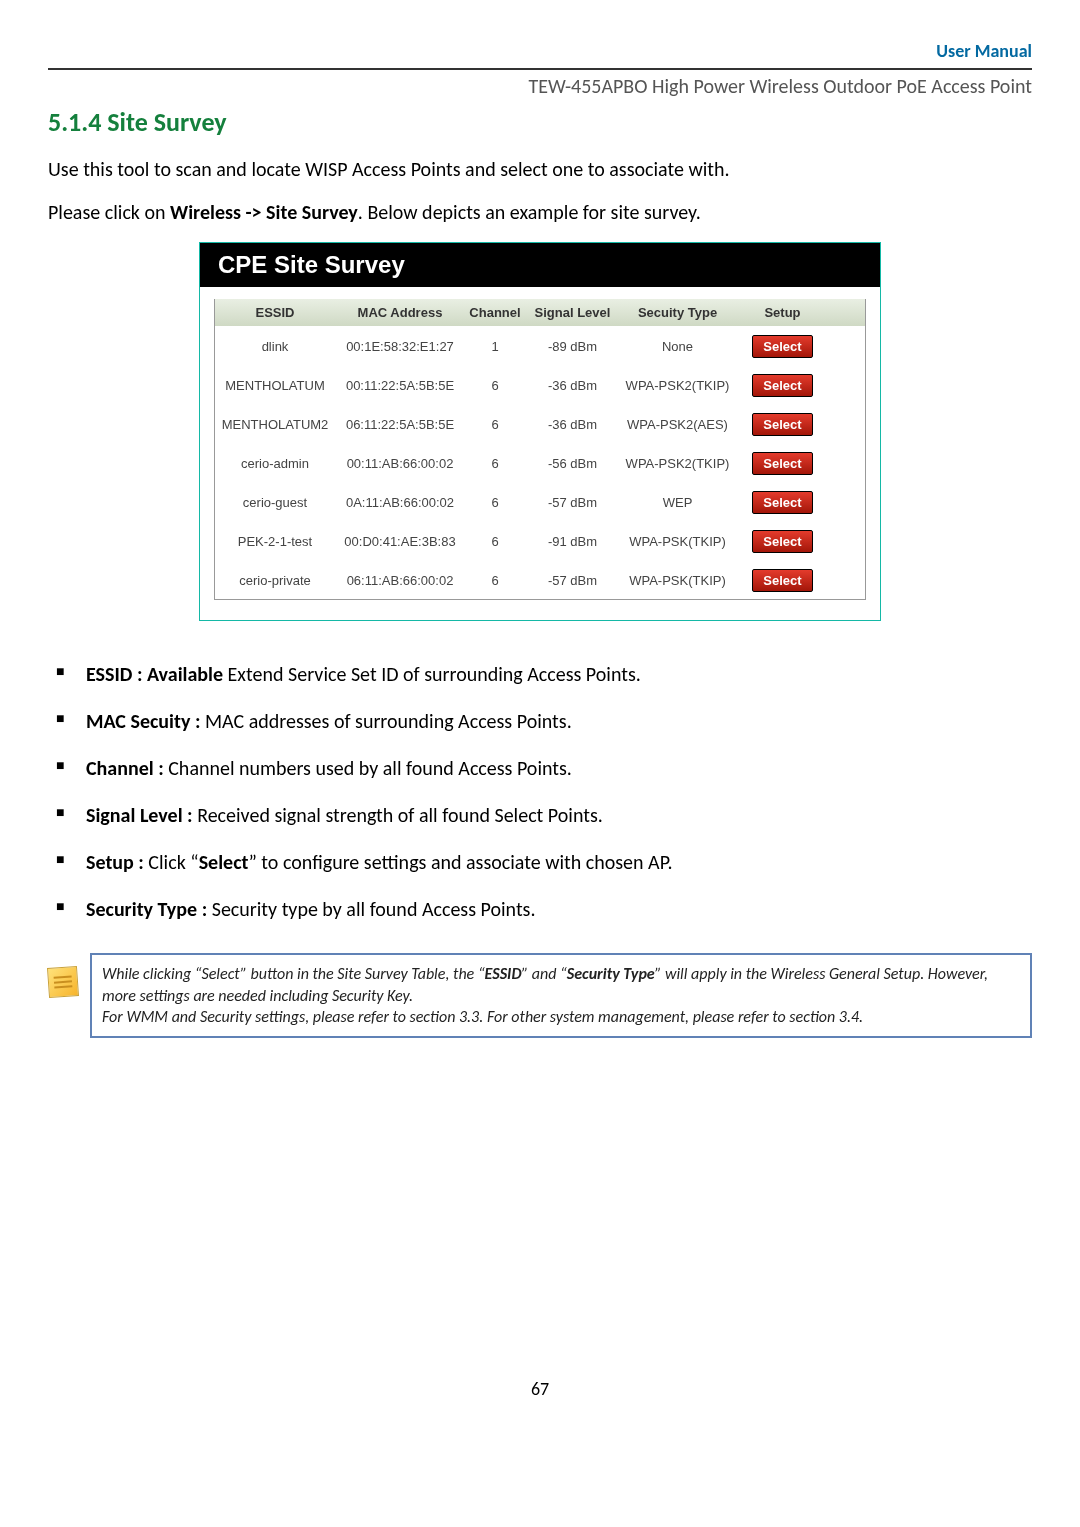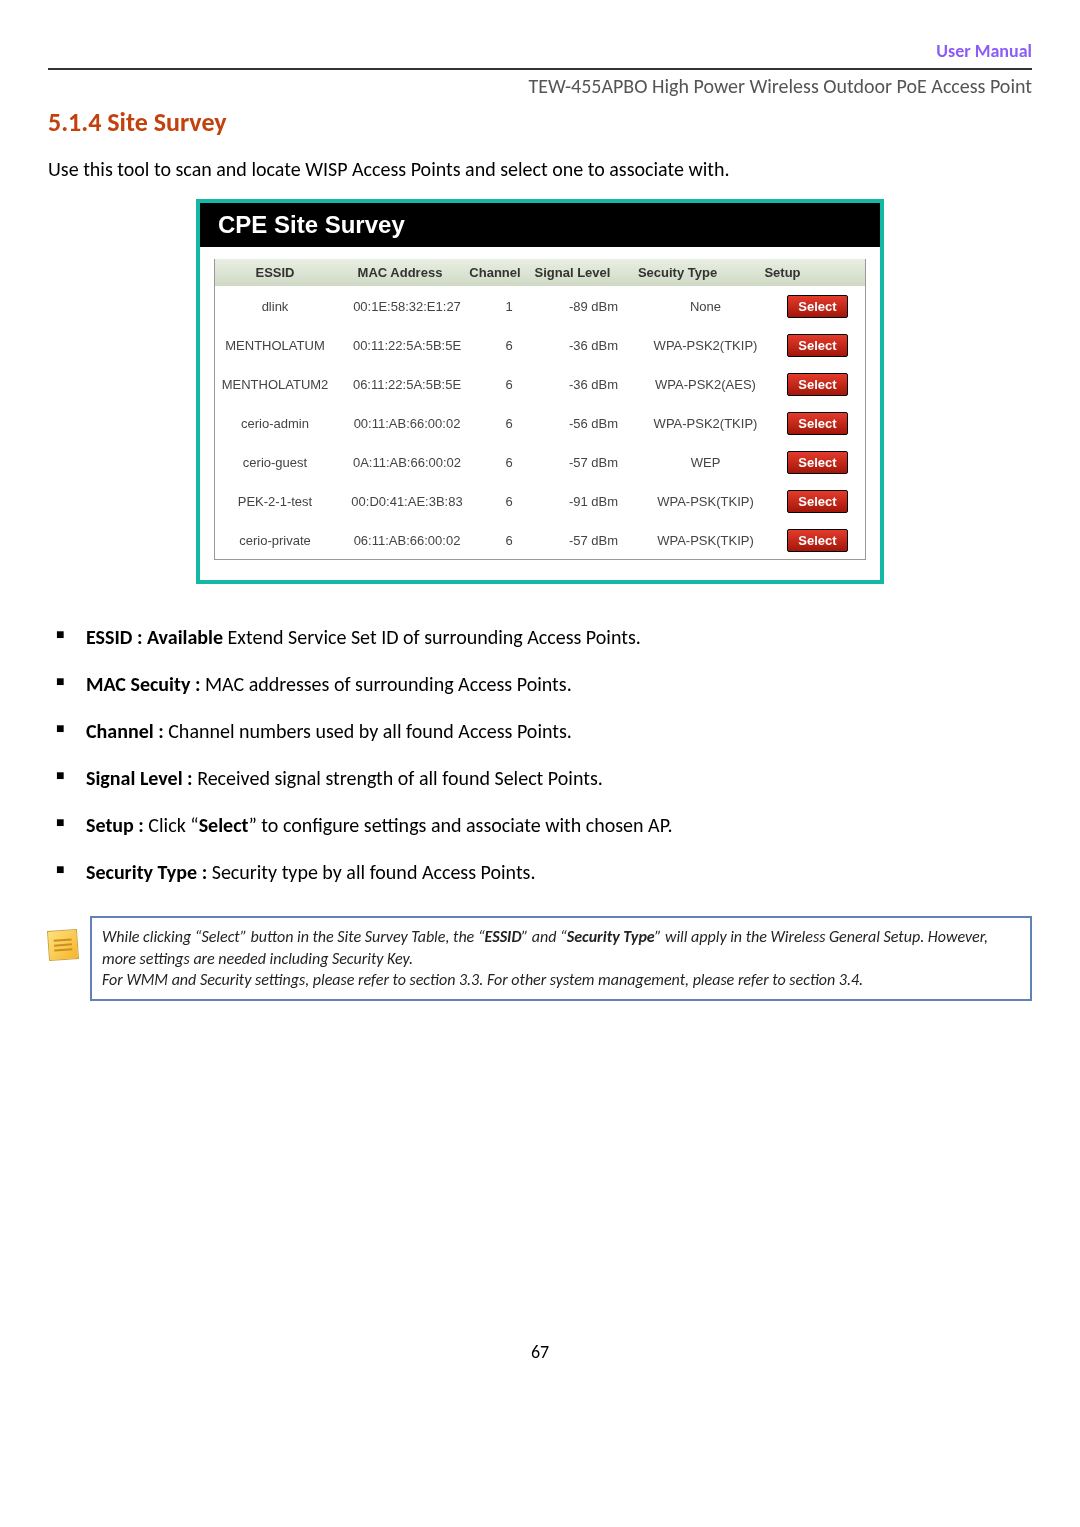--- a/index.html
+++ b/index.html
@@ -13,51 +13,51 @@
   .page {
     padding: 40px 48px 30px 48px;
     box-sizing: border-box;
   }
   .header-right {
     text-align: right;
     font-size: 18px;
   }
   .header-label {
     font-weight: bold;
-    color: #8b5cf6;
+    color: #0369a1;
   }
   .header-rule {
     border: none;
     border-top: 2px solid #333;
     margin: 6px 0 4px 0;
   }
   .header-sub {
     text-align: right;
     color: #555;
     font-size: 20px;
     margin-bottom: 8px;
   }
   h2.section-title {
     font-size: 26px;
     font-weight: bold;
     margin: 0 0 18px 0;
-    color: #c2410c;
+    color: #15803d;
   }
   .body-text {
     font-size: 20px;
     margin: 0 0 16px 0;
     line-height: 1.35;
   }
   .body-text .bold { font-weight: bold; }
 
   
   .cpe-wrap {
     width: 680px;
     margin: 10px auto 40px auto;
-    border: 4px solid #14b8a6;
+    border: 1px solid #14b8a6;
     background: #fff;
     padding: 0 0 20px 0;
   }
   .cpe-title-bar {
     background: #000;
     color: #fff;
     font-size: 24px;
     font-weight: bold;
     font-family: Arial, sans-serif;
     padding: 8px 18px;
@@ -84,21 +84,20 @@
     color: #333;
   }
   .row {
     display: flex;
     font-family: Arial, sans-serif;
     font-size: 13px;
     color: #444;
     align-items: center;
     border-top: 1px solid rgba(0,0,0,0);
     min-height: 38px;
-    justify-content: space-between;
   }
   .col { padding: 6px 4px; text-align: center; box-sizing: border-box; }
   .col.essid   { width: 120px; }
   .col.mac     { width: 130px; }
   .col.channel { width: 60px; text-align: center; }
   .col.signal  { width: 95px; }
   .col.sec     { width: 115px; }
   .col.setup   { width: 95px; }
   .select-btn {
     display: inline-block;
@@ -188,20 +187,23 @@
     <span class="header-label">User Manual</span>
   </div>
   <hr class="header-rule">
   <div class="header-sub">TEW-455APBO High Power Wireless Outdoor PoE Access Point</div>
 
   <h2 class="section-title">
     <span>5.1.4</span> <span>Site Survey</span>
   </h2>
 
   <p class="body-text">Use this tool to scan and locate WISP Access Points and select one to associate with.</p>
+  <p class="body-text">
+    <span>Please click on </span><span class="bold">Wireless -&gt; Site Survey</span><span>. Below depicts an example for site survey.</span>
+  </p>
 
   <div class="cpe-wrap">
     <div class="cpe-title-bar">CPE Site Survey</div>
     <div class="scan-box">
       <div class="table-head">
         <div class="col essid">ESSID</div>
         <div class="col mac">MAC Address</div>
         <div class="col channel">Channel</div>
         <div class="col signal">Signal Level</div>
         <div class="col sec">Secuity Type</div>

